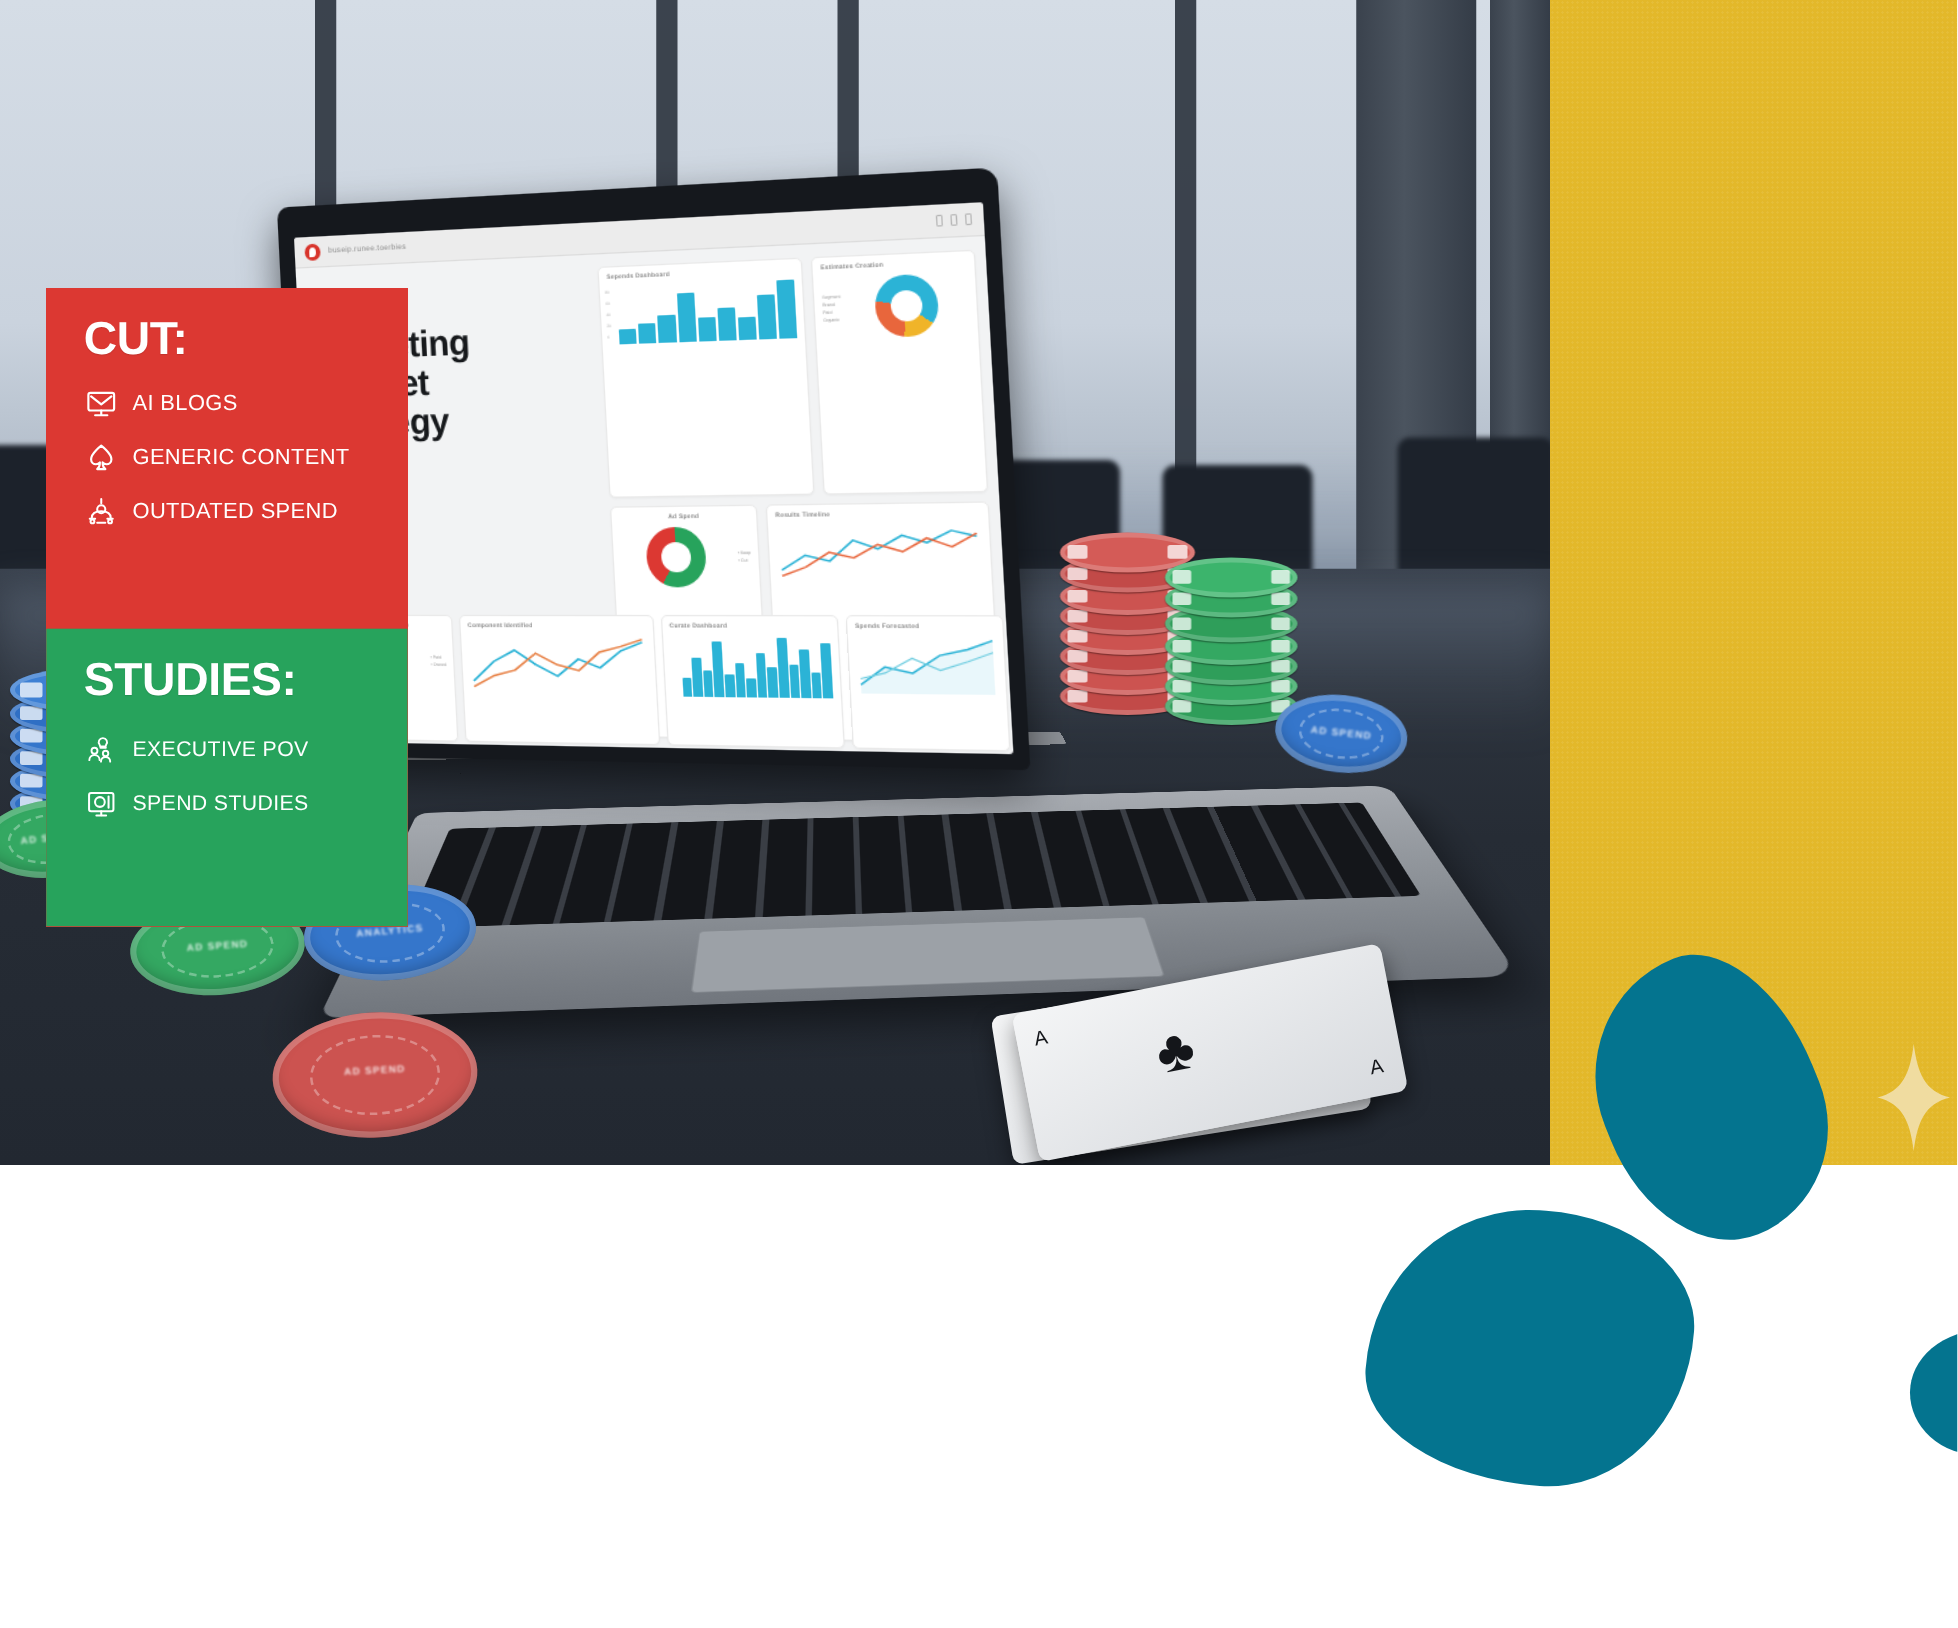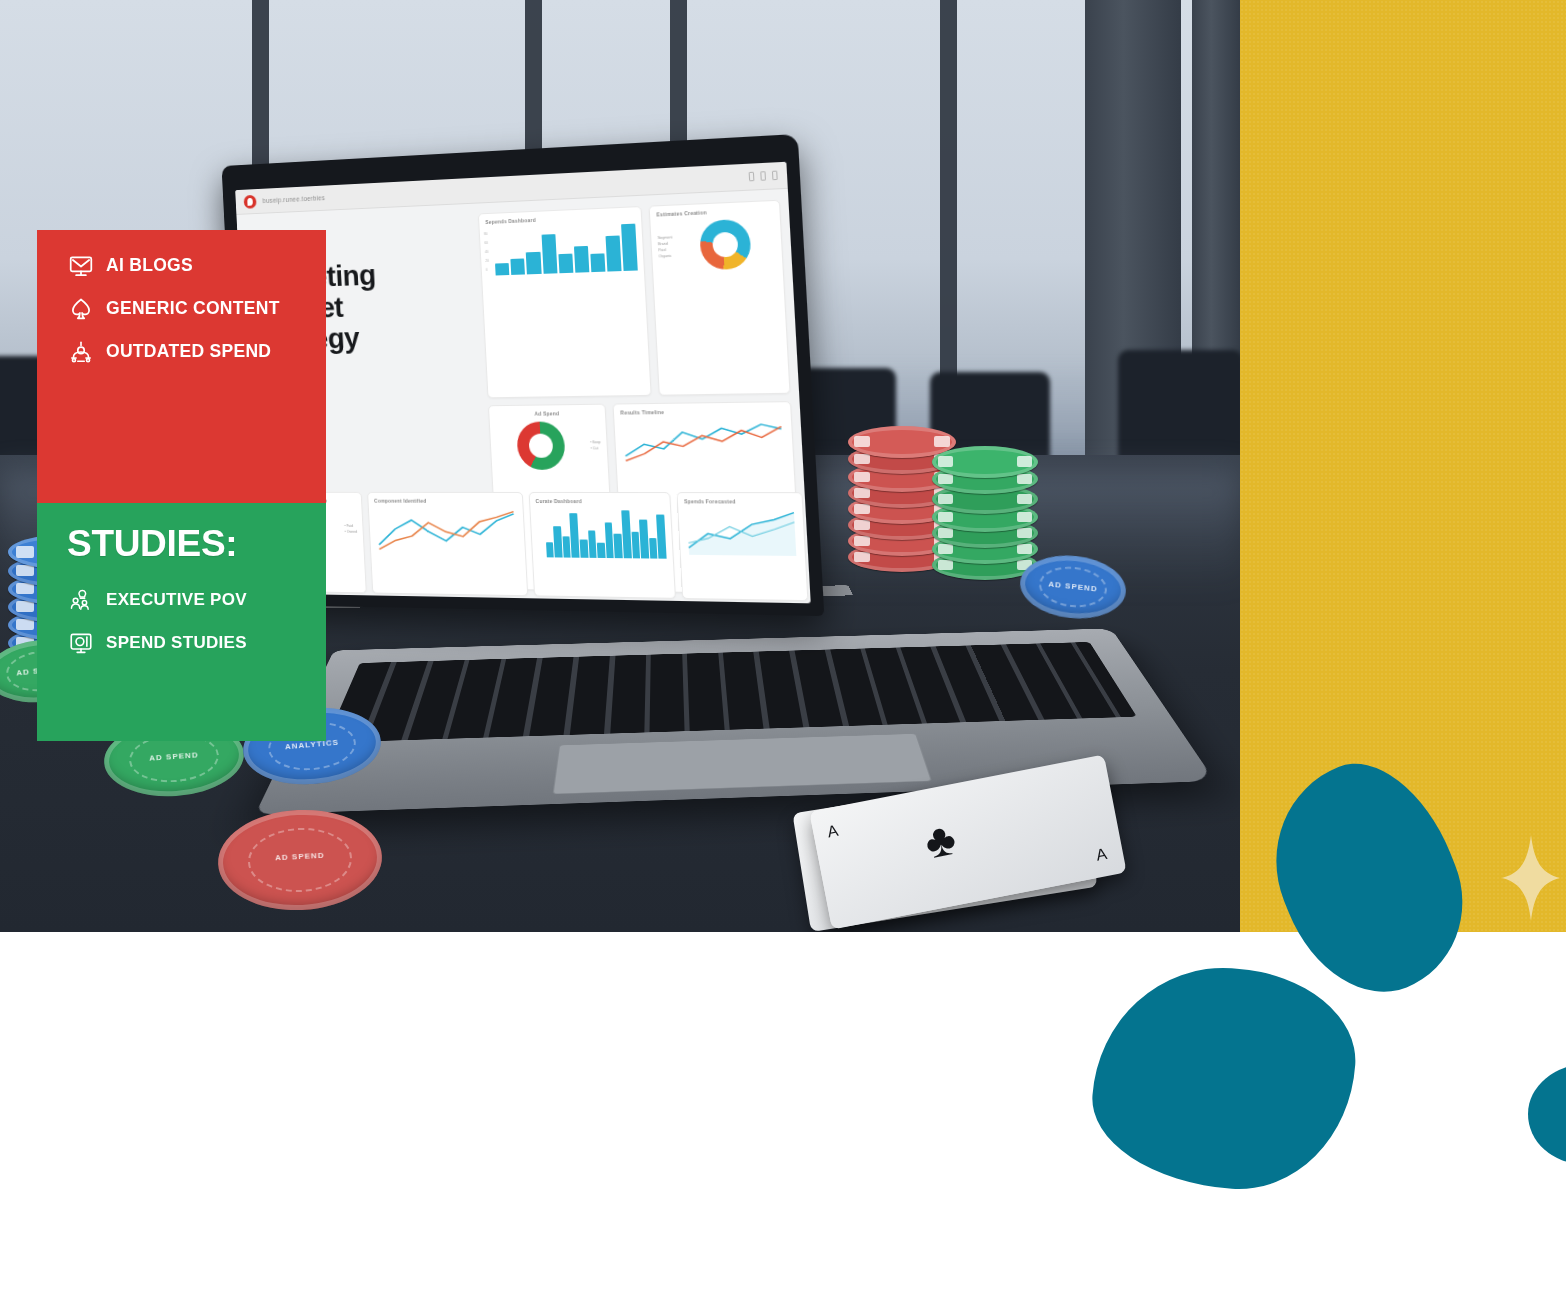--- a/index.html
+++ b/index.html
@@ -122,21 +122,21 @@
   .callout { position:absolute; left:37px; width:289px; padding:22px 20px 24px 30px; color:#fff; z-index:3; }
   .callout.cut { top:230px; height:273px; background:#dc3832; }
   .callout.protect { top:503px; height:238px; background:#27a35c; }
   .callout h3 { font-size:37px; font-weight:800; letter-spacing:-.3px; line-height:1; margin-bottom:20px;
     text-shadow:0 1px 1px rgba(0,0,0,.12); }
   .callout.protect h3 { margin-bottom:24px; }
   .ilist { display:flex; flex-direction:column; gap:16px; }
   .irow { display:flex; align-items:center; gap:12px; }
   .irow .ico { width:27px; height:27px; flex:0 0 27px; display:flex; align-items:center; justify-content:center; }
   .irow .ico svg { width:26px; height:26px; }
-  .irow .txt { font-size:17.5px; font-weight:700; letter-spacing:.3px; white-space:nowrap; }
+  .irow .txt { font-size:17.5px; font-weight:400; letter-spacing:.3px; white-space:nowrap; }
   .callout.protect .irow .txt { font-size:17px; }
 
   
   .blob { position:absolute; background:#04748f; }
   .blob.b1 { left:1282px; top:764px; width:172px; height:230px;
     border-radius:62% 44% 56% 50% / 48% 56% 44% 52%;
     transform:rotate(-22deg); z-index:4; }
   .blob.b2 { left:1094px; top:968px; width:260px; height:220px;
     border-radius:50% 48% 44% 56% / 62% 40% 60% 38%;
     transform:rotate(4deg); z-index:4; }
@@ -372,20 +372,21 @@
     <div class="pcard" style="left:818px; top:782px; width:300px; height:120px; transform:rotate(-11deg)">
       <span class="suit" style="left:108px; top:30px">♣</span>
       <span class="suit" style="left:14px; top:16px; font-size:16px">A</span>
       <span class="suit" style="right:16px; bottom:14px; font-size:16px">A</span>
     </div>
   </div>
 
   <div class="yellow-panel"></div>
 
   <div class="callout cut">
+    <h3>CUT:</h3>
     <div class="ilist">
 
       <div class="irow">
         <span class="ico">
           <svg viewBox="0 0 24 24" fill="none" stroke="#fff" stroke-width="1.6" stroke-linecap="round" stroke-linejoin="round">
             <rect x="2.5" y="4" width="19" height="13" rx="1.5"></rect>
             <polyline points="4.5,6.5 12,12.5 19.5,6.5"></polyline>
             <line x1="12" y1="17" x2="12" y2="20"></line>
             <line x1="7.5" y1="20.5" x2="16.5" y2="20.5"></line>
           </svg>

